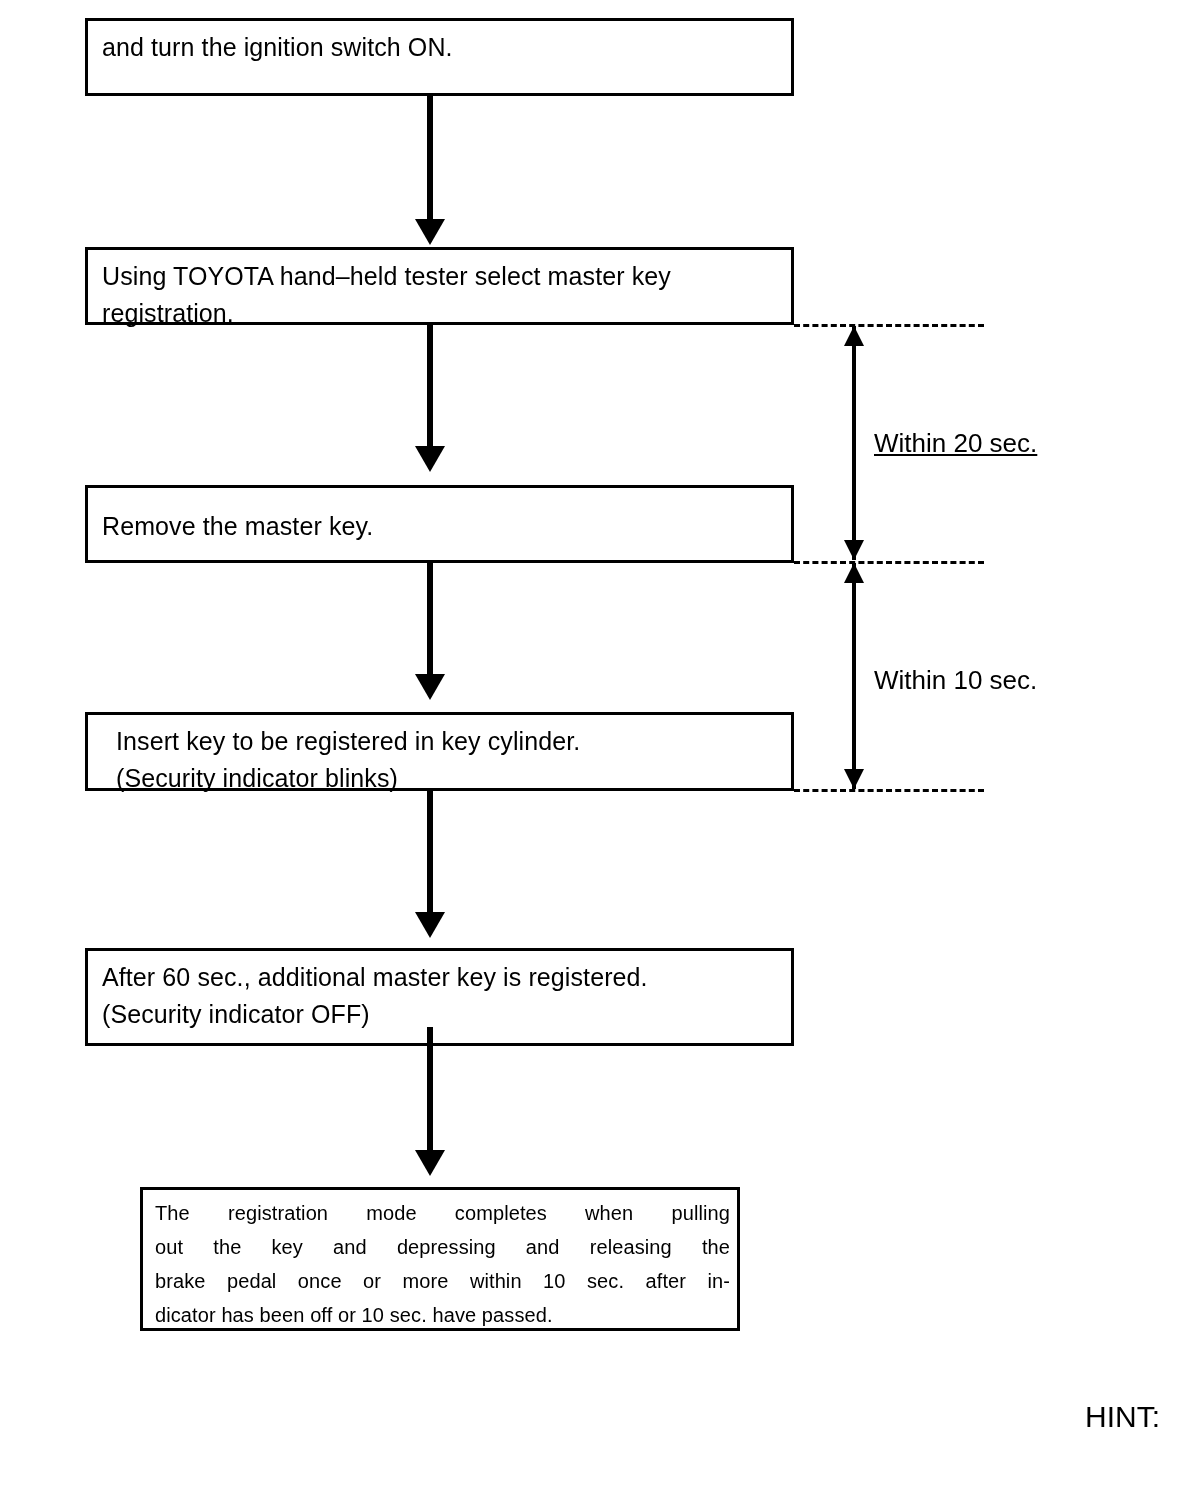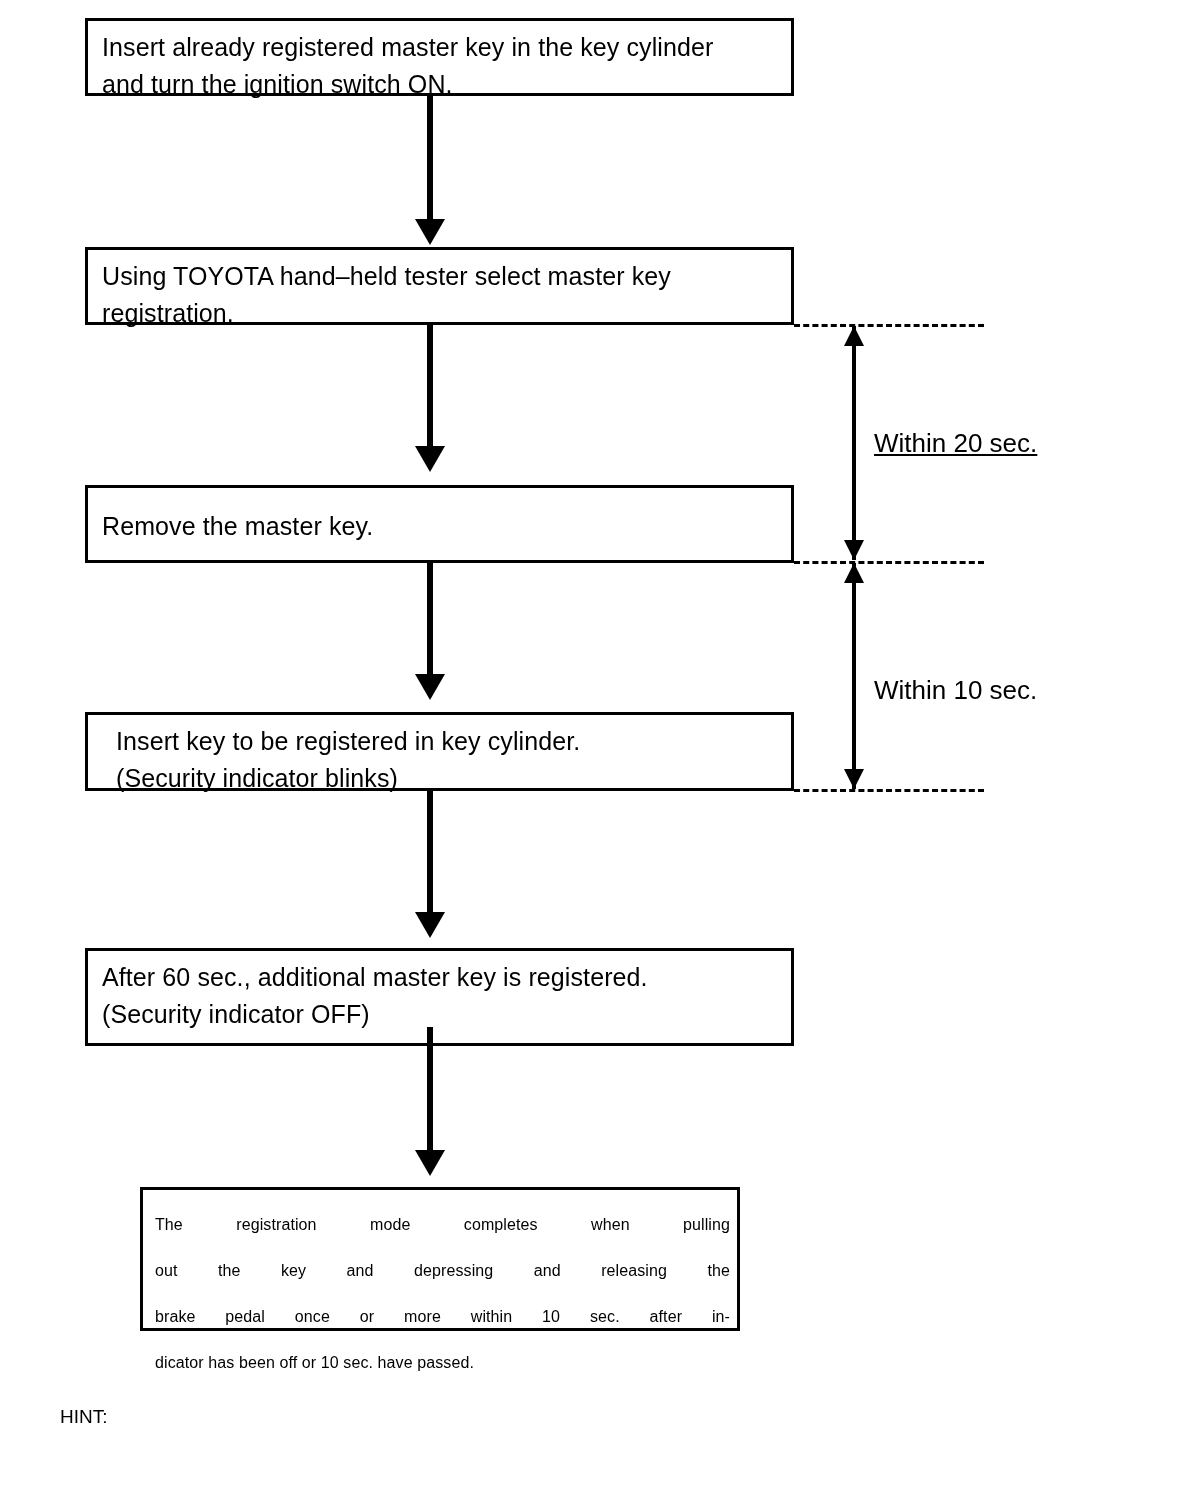--- a/index.html
+++ b/index.html
@@ -45,27 +45,26 @@
   #box-3 { left: 85px;  top: 485px;  width: 709px; height: 78px; padding-top: 20px; }
   #box-4 { left: 85px;  top: 712px;  width: 709px; height: 79px; padding-left: 28px; }
   #box-5 { left: 85px;  top: 948px;  width: 709px; height: 98px; }
 
   
   #box-6 {
     left: 140px; top: 1187px; width: 600px; height: 144px;
     padding: 6px 0 0 12px;
   }
   #box-6 .line {
-    font-size: 16px;
+    font-size: 20px;
     line-height: 34px;
     width: 575px;
     white-space: normal;
     text-align: justify;
     text-align-last: justify;
-    margin-top: 12px;
   }
   #box-6 .line.last {
     text-align: right;
     text-align-last: left;
   }
 
   
   .connector {
     position: absolute;
     left: 427px;
@@ -132,43 +131,43 @@
   #t2-down  { top: 769px; }
 
   .timing-label {
     position: absolute;
     left: 874px;
     font-size: 26px;
     line-height: 30px;
     white-space: nowrap;
   }
   #t1-label { top: 428px; text-decoration: underline; }
-  #t2-label { top: 665px; margin-top: 10px; }
+  #t2-label { top: 665px; }
 
   
   #hint {
     position: absolute;
     left: 60px;
     top: 1398px;
     width: 1100px;
   }
   #hint .line {
     display: block;
-    font-size: 19px;
+    font-size: 30px;
     line-height: 38px;
     white-space: pre;
+    text-align: right;
   }
 </style>
 </head>
 <body>
 
 <div id="canvas">
 
   <div class="flow-box" id="box-1">
-    <span class="line">Insert already registered master key in the key cylinder</span>
     <span class="line">and turn the ignition switch ON.</span>
   </div>
 
   <div class="flow-box" id="box-2">
     <span class="line">Using TOYOTA hand–held tester select master key</span>
     <span class="line">registration.</span>
   </div>
 
   <div class="flow-box" id="box-3">
     <span class="line">Remove the master key.</span>

